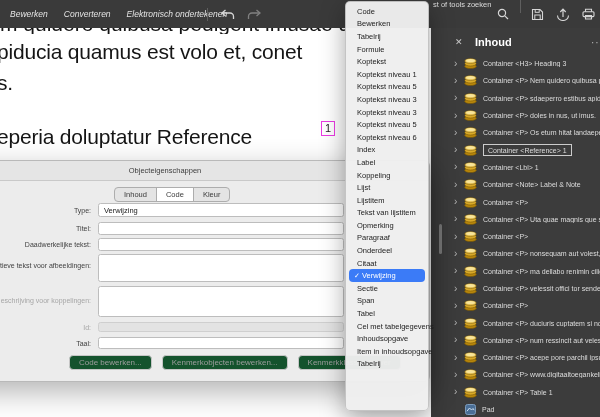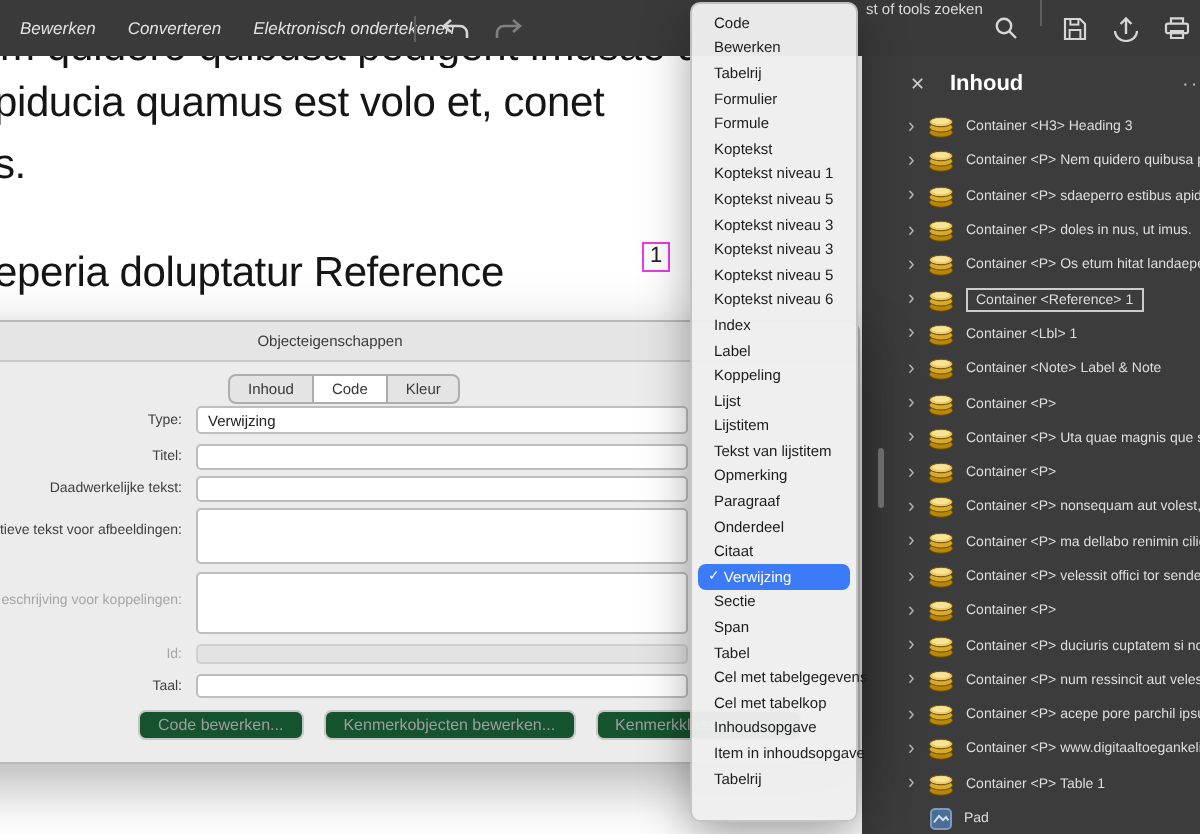--- a/index.html
+++ b/index.html
@@ -439,24 +439,20 @@
         <span class="check"></span>
         <span>Bewerken</span>
       </div>
 
       <div class="mitem">
         <span class="check"></span>
         <span>Tabelrij</span>
       </div>
 
 
-      <div class="mitem">
-        <span class="check"></span>
-        <span>Formulier</span>
-      </div>
 
       <div class="mitem">
         <span class="check"></span>
         <span>Formule</span>
       </div>
 
       <div class="mitem">
         <span class="check"></span>
         <span>Koptekst</span>
       </div>
@@ -559,24 +555,20 @@
       <div class="mitem">
         <span class="check"></span>
         <span>Tabel</span>
       </div>
 
       <div class="mitem">
         <span class="check"></span>
         <span>Cel met tabelgegevens</span>
       </div>
 
-      <div class="mitem">
-        <span class="check"></span>
-        <span>Cel met tabelkop</span>
-      </div>
 
       <div class="mitem">
         <span class="check"></span>
         <span>Inhoudsopgave</span>
       </div>
 
       <div class="mitem">
         <span class="check"></span>
         <span>Item in inhoudsopgave</span>
       </div>

